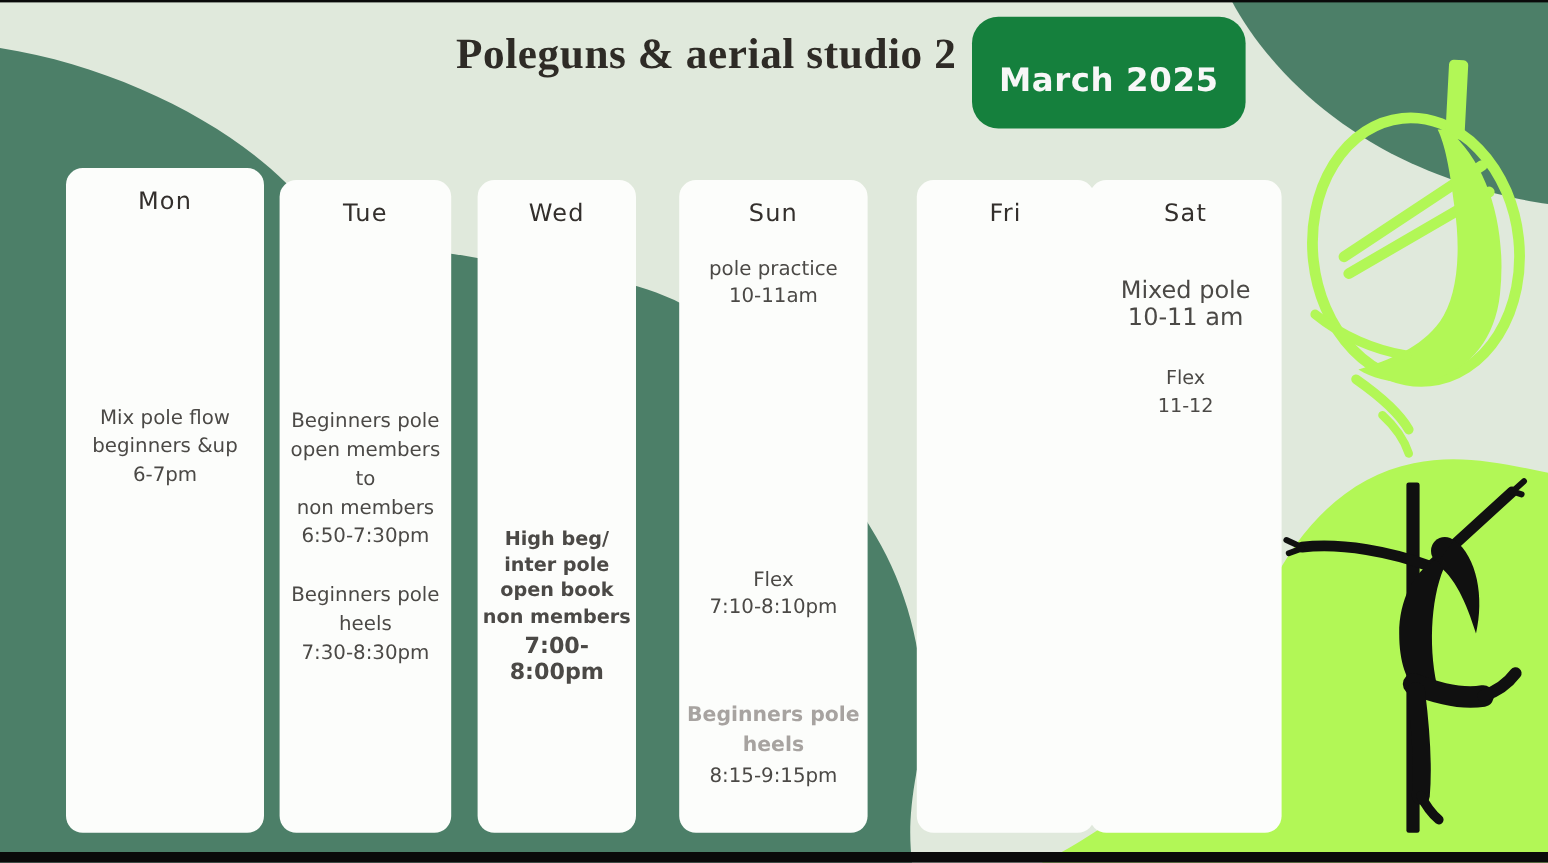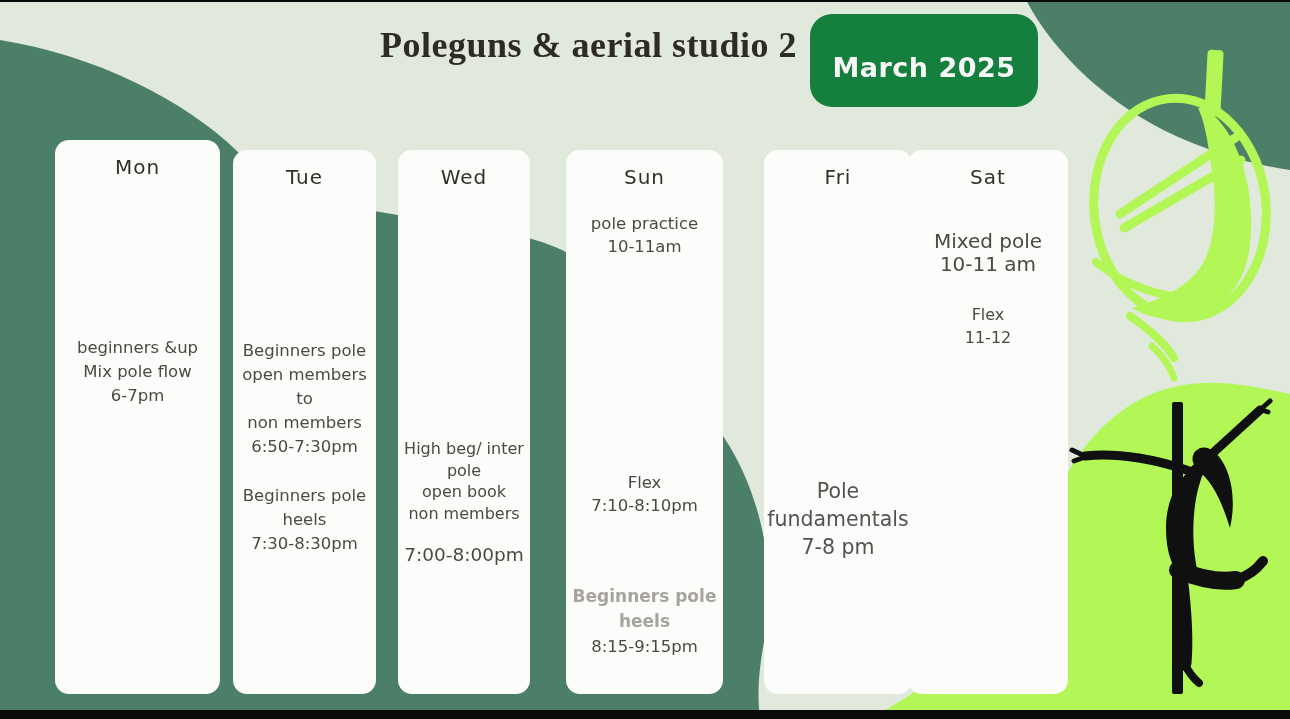--- a/index.html
+++ b/index.html
@@ -36,22 +36,22 @@
   .card-sat{left:908px;width:160px;}
 
   .day-header{text-align:center;padding-top:15px;font-weight:normal;font-size:20px;
     letter-spacing:1px;color:var(--ink);}
 
   .event{position:absolute;left:3px;right:3px;text-align:center;
     font-size:16.5px;line-height:24px;color:var(--body);}
   .ev-mon-0{top:196px;}
   .ev-tue-0{top:189px;}
   .ev-tue-1{top:334px;}
-  .ev-wed-0{top:288px;font-size:16px;line-height:21.5px;}
-  .ev-wed-0 .line-3{font-size:18.5px;margin-top:20px;}
+  .ev-wed-0{top:288px;font-size:16px;line-height:21.5px;font-weight:bold;}
+  .ev-wed-0 .line-3{font-size:18.5px;margin-top:4px;}
   .ev-thu-0{top:62px;line-height:23px;}
   .ev-thu-1{top:321px;line-height:23px;}
   .ev-thu-2{top:434px;line-height:25px;}
   .muted{color:var(--muted);font-weight:bold;font-size:17px;}
   .ev-fri-0{top:327px;font-size:20.5px;line-height:28px;color:#545250;}
   .ev-sat-0{top:80px;font-size:20px;line-height:23px;}
   .ev-sat-1{top:153px;font-size:16px;line-height:23px;}
 </style>
 </head>
 <body>
@@ -128,22 +128,22 @@
   </svg>
 
   <div class="title">Poleguns &amp; aerial studio 2</div>
   <div class="badge">
     <span>March 2025</span>
   </div>
 
   <div class="card card-mon">
     <div class="day-header">Mon</div>
     <div class="event ev-mon-0">
+      <div class="line">Mix pole flow</div>
       <div class="line">beginners &amp;up</div>
-      <div class="line">Mix pole flow</div>
       <div class="line">6-7pm</div>
     </div>
   </div>
 
   <div class="card card-tue">
     <div class="day-header">Tue</div>
     <div class="event ev-tue-0">
       <div class="line">Beginners pole</div>
       <div class="line">open members to</div>
       <div class="line">non members</div>
@@ -178,25 +178,20 @@
     </div>
     <div class="event ev-thu-2">
       <div class="line muted">Beginners pole</div>
       <div class="line muted">heels</div>
       <div class="line">8:15-9:15pm</div>
     </div>
   </div>
 
   <div class="card card-fri">
     <div class="day-header">Fri</div>
-    <div class="event ev-fri-0">
-      <div class="line">Pole</div>
-      <div class="line">fundamentals</div>
-      <div class="line">7-8 pm</div>
-    </div>
   </div>
 
   <div class="card card-sat">
     <div class="day-header">Sat</div>
     <div class="event ev-sat-0">
       <div class="line">Mixed pole</div>
       <div class="line">10-11 am</div>
     </div>
     <div class="event ev-sat-1">
       <div class="line">Flex</div>

